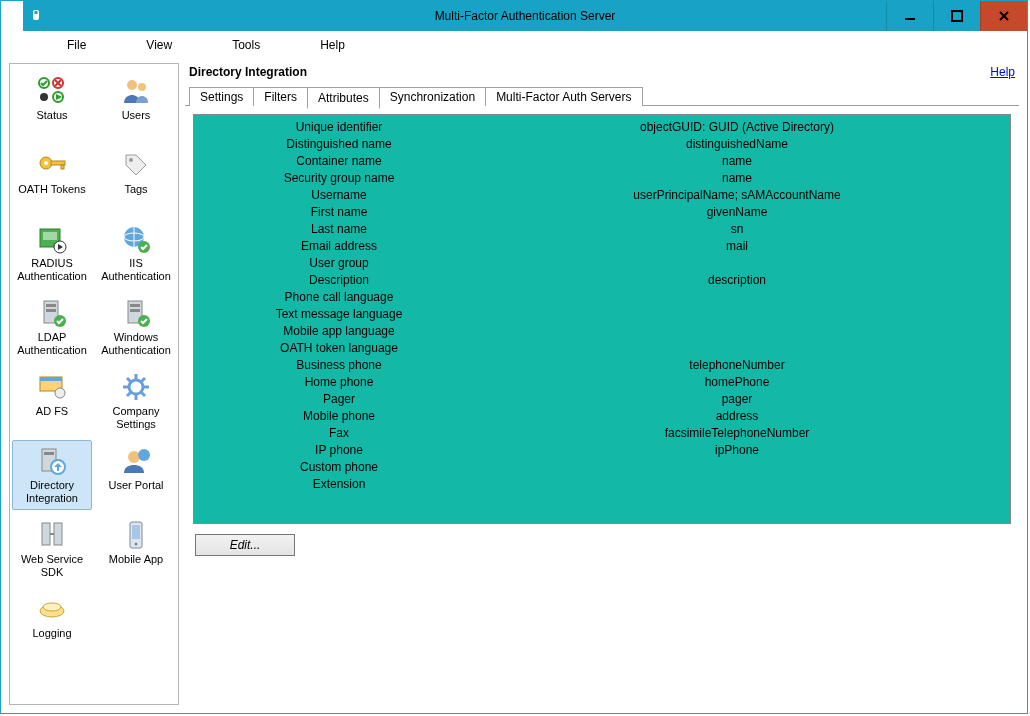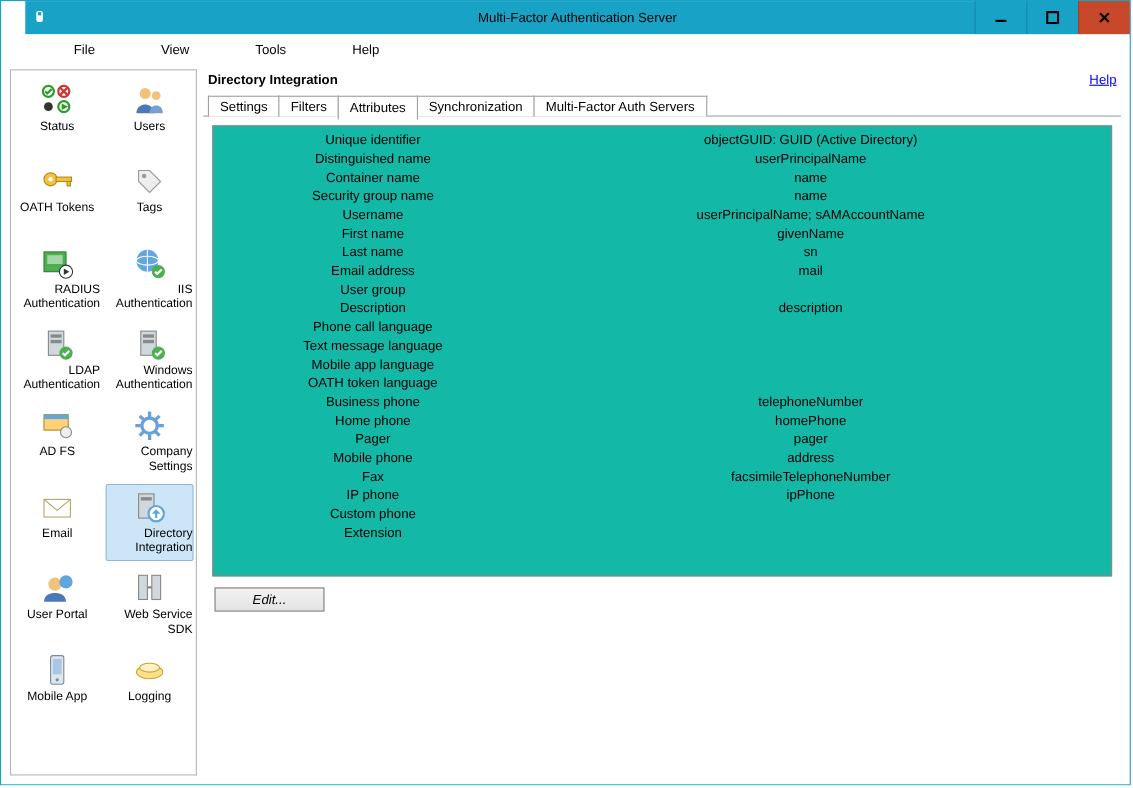--- a/index.html
+++ b/index.html
@@ -93,21 +93,21 @@
     align-content:start;
     justify-items:center;
     row-gap:4px;
     background:#fff;
   }
   .nav-item {
     width:80px;
     display:flex;
     flex-direction:column;
     align-items:center;
-    text-align:right;
+    text-align:center;
     padding-top:4px;
     font-size:11px;
     line-height:13px;
     border:1px solid transparent;
     border-radius:2px;
     box-sizing:border-box;
     cursor:default;
   }
   .nav-item.selected {
     background:#cde6f7;
@@ -371,29 +371,20 @@
                 <line x1="24" y1="16" x2="29" y2="16"></line>
                 <line x1="7" y1="7" x2="11" y2="11"></line>
                 <line x1="21" y1="21" x2="25" y2="25"></line>
                 <line x1="25" y1="7" x2="21" y2="11"></line>
                 <line x1="11" y1="21" x2="7" y2="25"></line>
               </g>
             </svg>
           </div>
           <div>Company Settings</div>
         </div>
-        <div class="nav-item">
-          <div class="nav-icon">
-            <svg width="32" height="32" viewBox="0 0 32 32">
-              <rect x="4" y="9" width="24" height="16" fill="#fff" stroke="#b7a46a"></rect>
-              <polyline points="4,9 16,19 28,9" fill="none" stroke="#b7a46a"></polyline>
-            </svg>
-          </div>
-          <div>Email</div>
-        </div>
         <div class="nav-item selected">
           <div class="nav-icon">
             <svg width="32" height="32" viewBox="0 0 32 32">
               <rect x="6" y="4" width="14" height="22" fill="#cfd8dc" stroke="#888"></rect>
               <rect x="8" y="7" width="10" height="3" fill="#888"></rect>
               <circle cx="22" cy="22" r="7" fill="#fff" stroke="#5fa7dd" stroke-width="2"></circle>
               <polygon points="22,18 26,22 23,22 23,26 21,26 21,22 18,22" fill="#5fa7dd"></polygon>
             </svg>
           </div>
           <div>Directory Integration</div>
@@ -455,21 +446,21 @@
         </div>
 
       <div class="tab-panel">
         <div class="attr-list" id="attr-list">
             <div class="attr-row">
               <div class="attr-label">Unique identifier</div>
               <div class="attr-value">objectGUID: GUID (Active Directory)</div>
             </div>
             <div class="attr-row">
               <div class="attr-label">Distinguished name</div>
-              <div class="attr-value">userPrincipalName</div>
+              <div class="attr-value">distinguishedName</div>
             </div>
             <div class="attr-row">
               <div class="attr-label">Container name</div>
               <div class="attr-value">name</div>
             </div>
             <div class="attr-row">
               <div class="attr-label">Security group name</div>
               <div class="attr-value">name</div>
             </div>
             <div class="attr-row">

